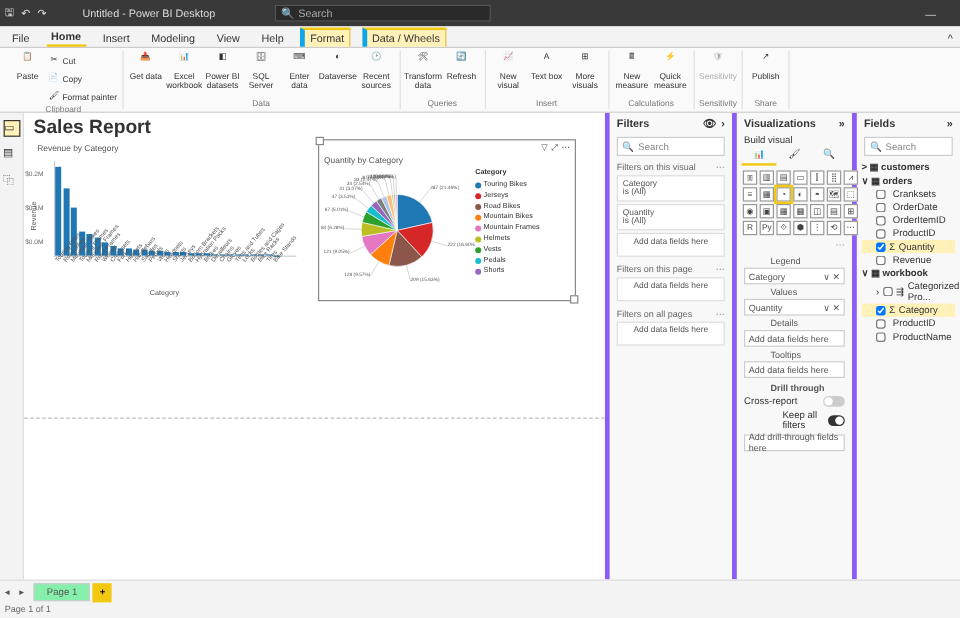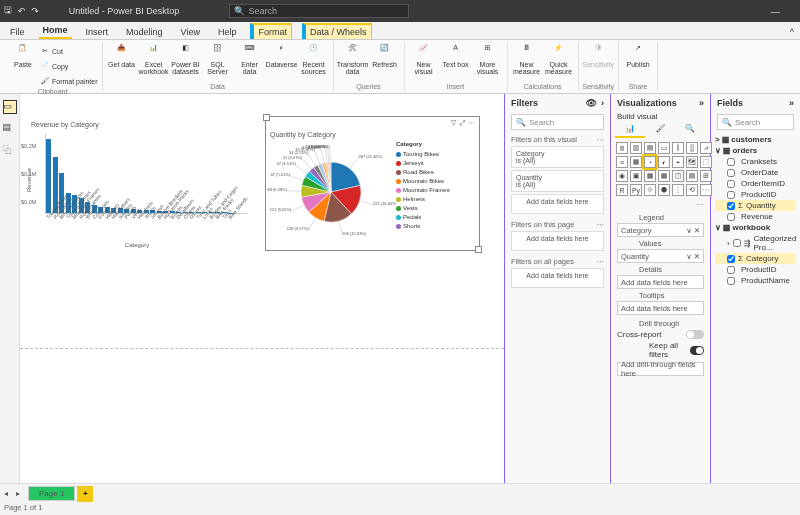--- a/index.html
+++ b/index.html
@@ -42,21 +42,21 @@
 .bar-axis-title-y { position:absolute; left:-4px; top:60px; transform:rotate(-90deg); font-size:6px; color:#555;}
 .bar-axis-title-x { text-align:center; font-size:6px; color:#555; margin-top:22px;}
 .bar-ylabels { position:absolute; left:0; top:26px; font-size:5.5px; color:#666; }
 .pie-visual { width: 215px; height: 135px; left: 245px; top: 22px; }
 .pie-header { display:flex; justify-content:flex-end; gap:3px; padding:2px 4px; font-size:7px; color:#555;}
 .pie-body { display:flex; }
 .pie-svg { width: 130px; height: 100px; }
 .pie-legend { font-size:6px; line-height:1.5; }
 .pie-legend .lg { display:flex; align-items:center; gap:2px;}
 .pie-legend .sw { width:5px; height:5px; border-radius:50%;}
-.pane { background: #f8f8f8; border-left: 1px solid #8b5cf6; display: flex; flex-direction: column; font-size: 8px; }
+.pane { background: #f8f8f8; border-left: 4px solid #8b5cf6; display: flex; flex-direction: column; font-size: 8px; }
 .pane-header { display: flex; align-items: center; justify-content: space-between; padding: 4px 6px; font-weight: 700; font-size: 9px; }
 .search-box { margin: 2px 6px; border: 1px solid #ccc; background: #fff; height: 16px; display: flex; align-items: center; padding: 0 4px; gap: 3px; color: #888; font-size:8px;}
 .filters-pane { width: 106px; }
 .filter-section { padding: 3px 6px; }
 .filter-sec-title { color: #666; font-size: 7.5px; display:flex; justify-content:space-between;}
 .filter-card { border: 1px solid #ddd; background: #fff; margin-top: 2px; padding: 3px 4px; min-height: 20px; color:#555; font-size:7px;}
 .viz-pane { width: 100px; }
 .viz-tabs { display:flex; gap:0px; padding:0 4px;}
 .viz-tabs .vt { flex:1; display:flex; justify-content:center; padding:3px 0; border-bottom:2px solid transparent;}
 .viz-tabs .vt.active { border-bottom:2px solid #f2c811; }
@@ -67,21 +67,21 @@
 .field-well .fw-label { font-size:7.5px; color:#555; margin-top:2px;margin-left:22px;}
 .field-well .fw-box { border:1px solid #ccc; background:#fff; height:14px; display:flex; align-items:center; justify-content:space-between; padding:0 3px; font-size:7.5px; margin-top:1px; color:#555;}
 .fields-pane { width: 90px; }
 .fields-tree { padding: 2px 4px; font-size: 8px; }
 .fields-tree .tbl { font-weight:600; display:flex; align-items:center; gap:2px; padding:1px 0;}
 .fields-tree .fld { display:flex; align-items:center; gap:3px; padding:1px 0 1px 12px; }
 .fields-tree .fld.sel { background:#fff1b8; }
 .fields-tree input[type=checkbox]{ width:8px; height:8px; }
 .statusbar { height: 20px; background: #f3f3f3; border-top: 1px solid #ddd; display: flex; align-items: center; font-size: 8px; color: #555; }
 .pagetabs { display:flex; align-items:center; height:100%; }
-.pagetabs .pt { padding: 2px 10px; background: #22c55e; border:1px solid #ccc; margin-left:4px;text-align:center;}
+.pagetabs .pt { padding: 2px 10px; background: #86efac; border:1px solid #ccc; margin-left:4px;text-align:center;}
 .pagetabs .add { width:16px; height:16px; background:#f2c811; color:#000; display:flex; align-items:center; justify-content:center; margin-left:2px; font-weight:bold;}
 .foot { height:12px; font-size:7.5px; padding-left:4px; color:#666; background:#f3f3f3;}
 .divider-dotted { position:absolute; left:0; right:0; top:254px; border-top:1px dashed #bbb;}
 .toggle { width:18px; height:9px; border-radius:5px; background:#ccc; position:relative;}
 .toggle::after{content:''; position:absolute; width:7px; height:7px; background:#fff; border-radius:50%; top:1px; left:1px;}
 .toggle.on { background:#333;} .toggle.on::after{ left:auto; right:1px;}
 </style>
 </head>
 <body>
 
@@ -238,20 +238,21 @@
 </div>
 
 <div class="workspace">
   <div class="leftbar">
     <div class="vb" style="border:1px solid #333;background:#fff1b8;">▭</div>
     <div class="vb">▤</div>
     <div class="vb">⿻</div>
   </div>
 
   <div class="canvas">
+    <div class="report-title">Sales Report</div>
 
     <div class="visual bar-chart">
       <div class="vtitle">Revenue by Category</div>
       <div class="bar-ylabels">
         <div>$0.2M</div>
         <div style="margin-top:22px">$0.1M</div>
         <div style="margin-top:22px">$0.0M</div>
       </div>
       <span class="bar-axis-title-y">Revenue</span>
       <div class="bar-area" id="bar-area">
@@ -512,21 +513,21 @@
         </div>
       <div class="fw-label">Values</div>
       <div class="fw-box">
           <span>Quantity</span>
           <span>∨ ✕</span>
         </div>
       <div class="fw-label">Details</div>
       <div class="fw-box">Add data fields here</div>
       <div class="fw-label">Tooltips</div>
       <div class="fw-box">Add data fields here</div>
-      <div class="fw-label" style="margin-top:4px;font-weight:400;">Drill through</div>
+      <div class="fw-label" style="margin-top:4px;font-weight:700;">Drill through</div>
       <div style="display:flex;justify-content:space-between;align-items:center;margin-top:2px;">
           <span>Cross-report</span>
           <span class="toggle"></span>
         </div>
       <div style="display:flex;justify-content:space-between;align-items:center;margin-top:2px;margin-left:32px;">
           <span>Keep all filters</span>
           <span class="toggle on"></span>
         </div>
       <div class="fw-box" style="margin-top:3px;">Add drill-through fields here</div>
     </div>

